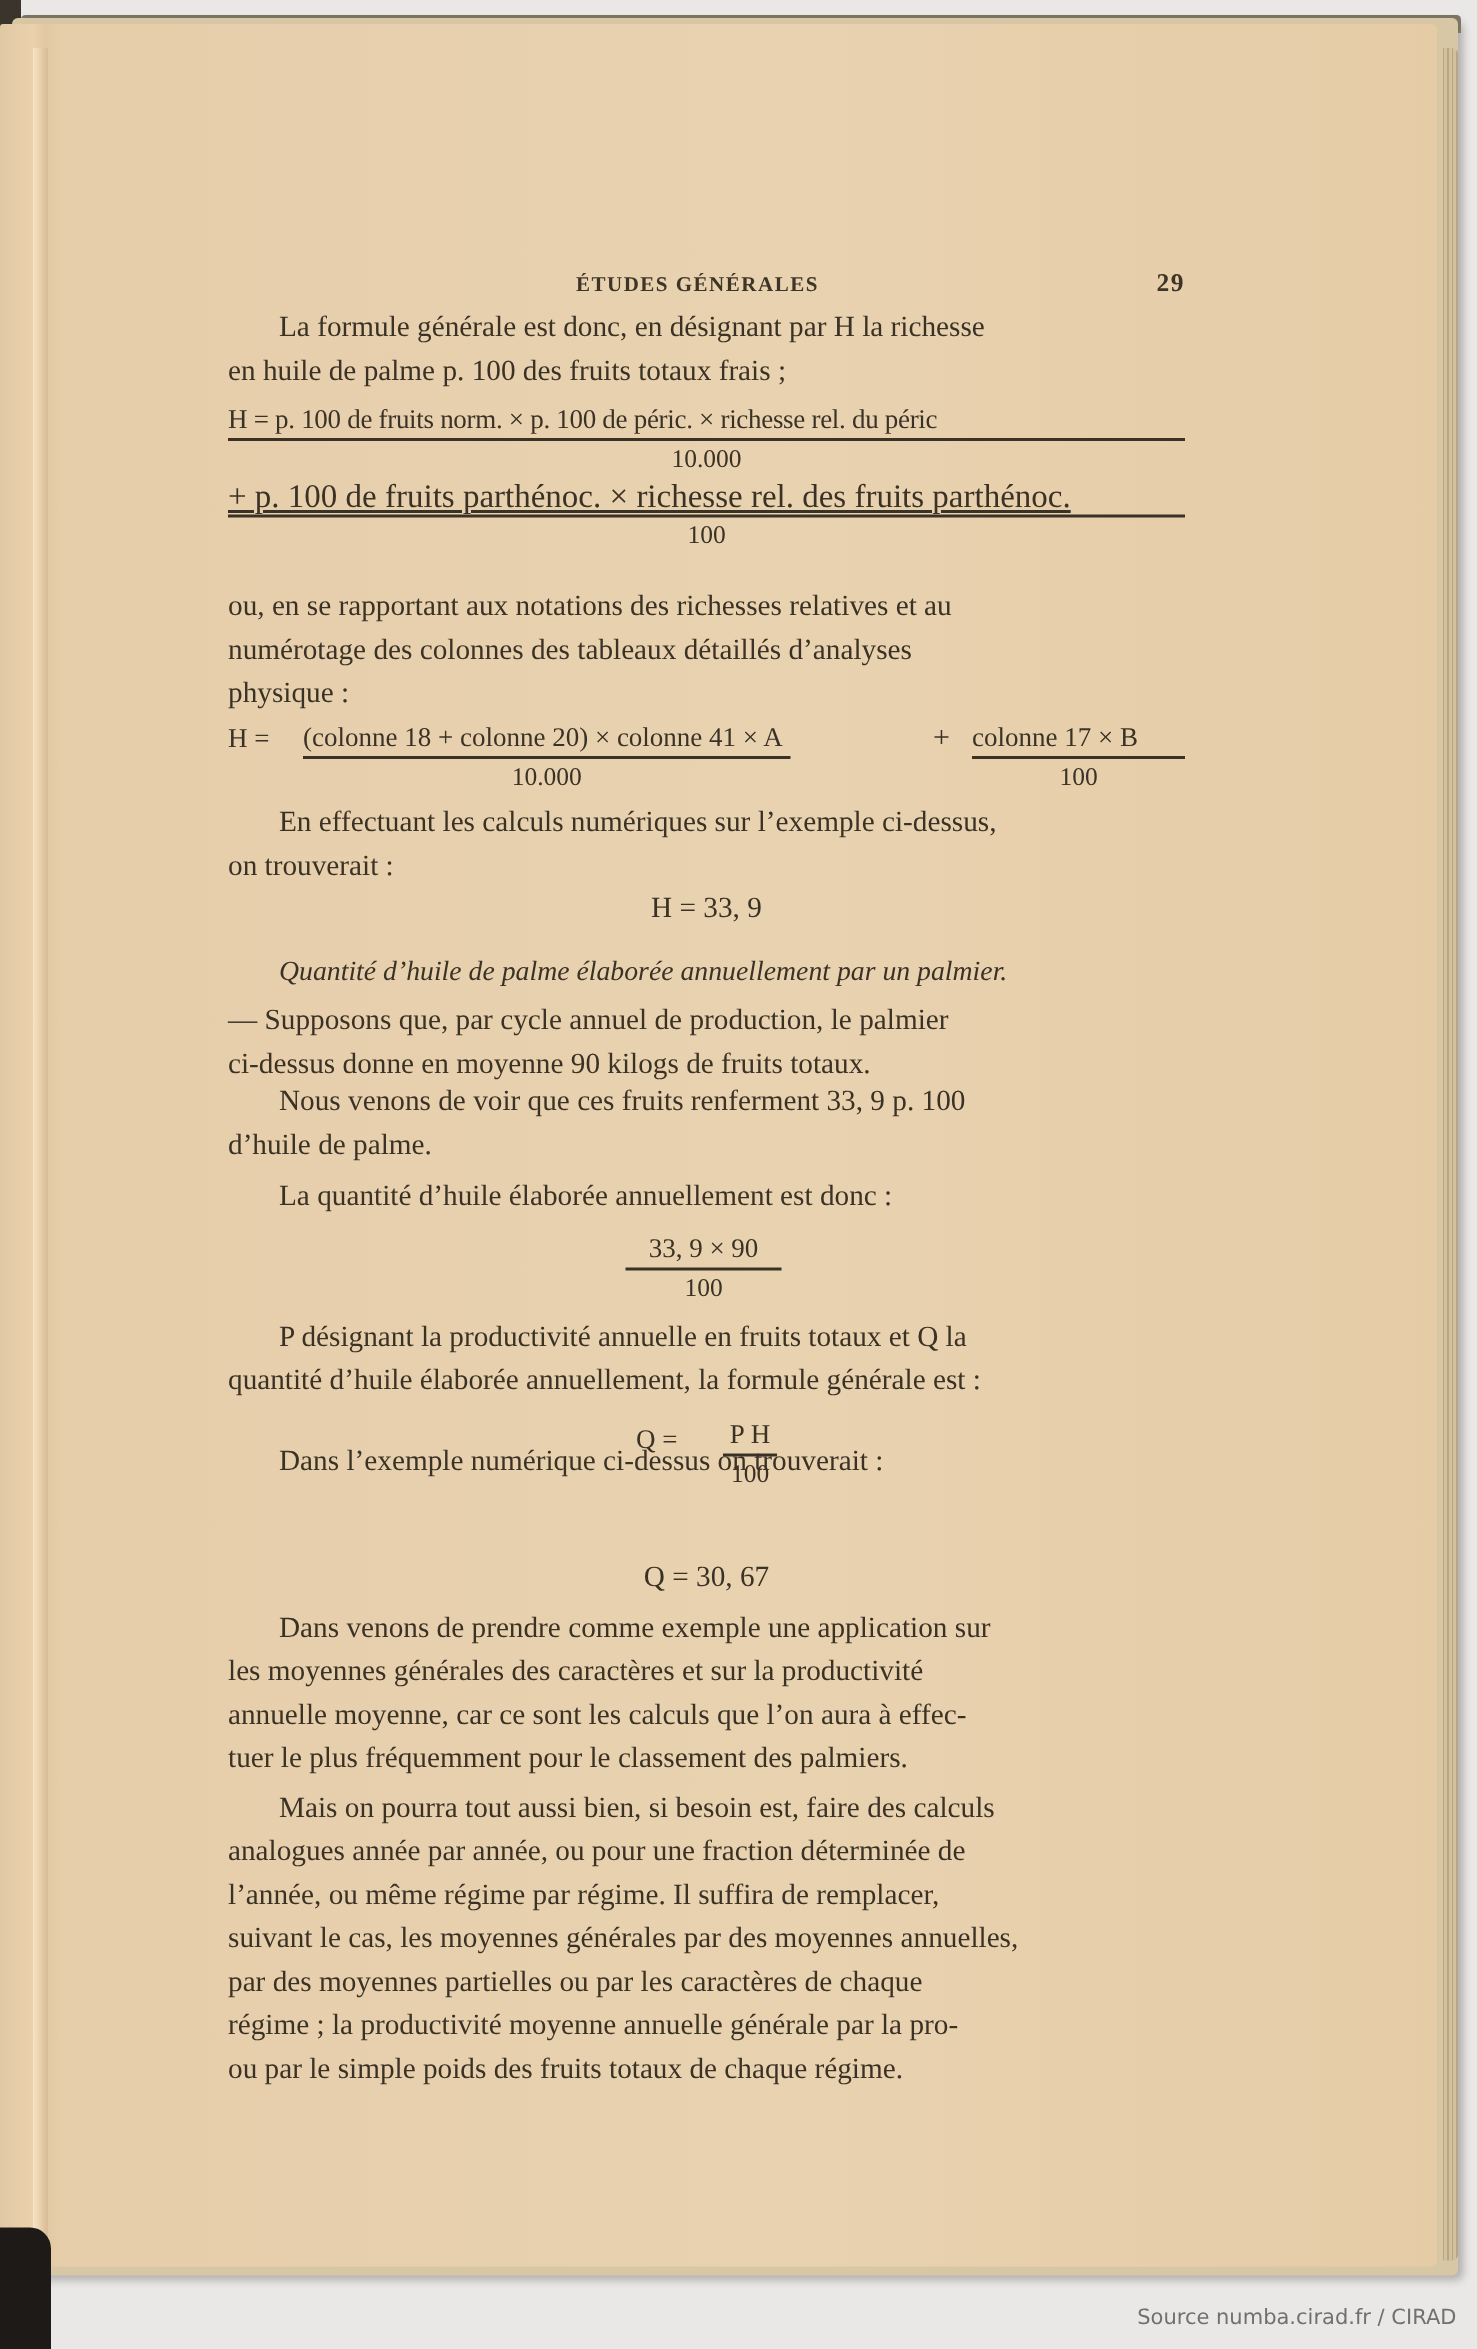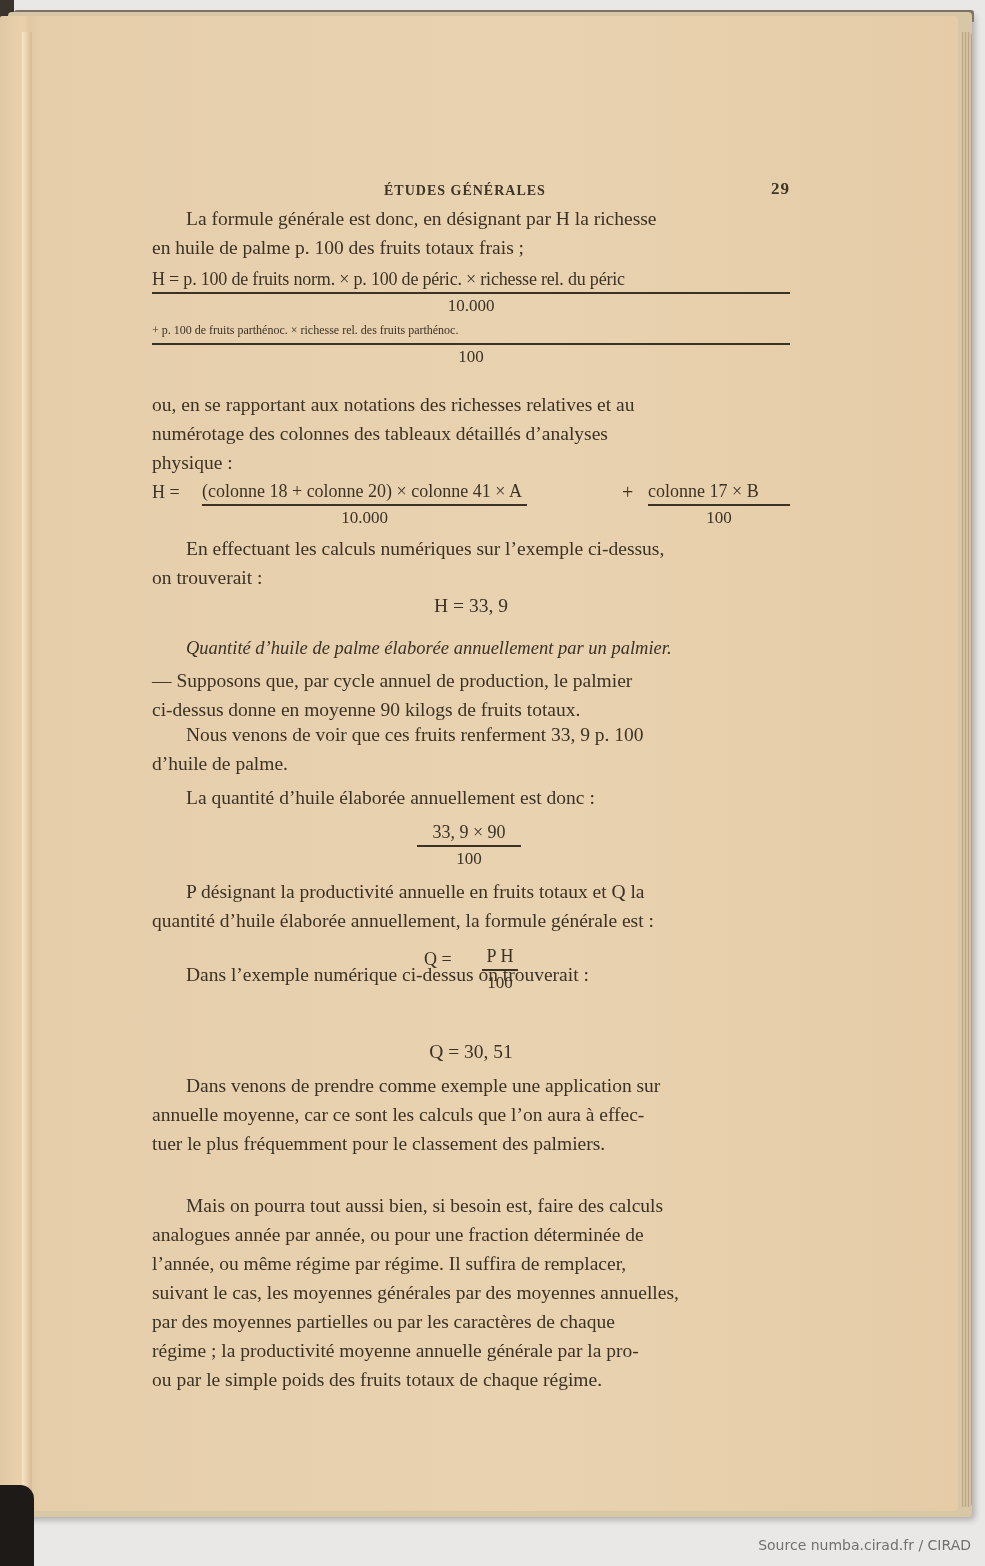--- a/index.html
+++ b/index.html
@@ -74,21 +74,21 @@
     </div>
 
     <div class="eq" style="top:188px;">
       <p class="indent">La formule générale est donc, en désignant par H la richesse</p>
       <p>en huile de palme p. 100 des fruits totaux frais ;</p>
     </div>
 
     <div class="eq" style="top:250px;">
       <div class="frac-line" style="font-size:18px; line-height:26px; letter-spacing:-0.2px; white-space:nowrap;">H = p. 100 de fruits norm. × p. 100 de péric. × richesse rel. du péric</div>
       <div class="center" style="font-size:17px; line-height:24px;">10.000</div>
-      <div class="frac-line" style="font-size:12px; line-height:25px; white-space:nowrap;">+ p. 100 de fruits parthénoc. × richesse rel. des fruits parthénoc.</div>
+      <div class="frac-line" style="font-size:22px; line-height:25px; white-space:nowrap;text-decoration:underline;">+ p. 100 de fruits parthénoc. × richesse rel. des fruits parthénoc.</div>
       <div class="center" style="font-size:17px; line-height:24px;">100</div>
     </div>
 
     <div class="eq" style="top:374px;">
       <p>ou, en se rapportant aux notations des richesses relatives et au</p>
       <p>numérotage des colonnes des tableaux détaillés d’analyses</p>
       <p>physique :</p>
     </div>
 
     <div class="eq" style="top:462px; height:56px;">
@@ -144,24 +144,25 @@
       <div style="position:absolute; left:58px; top:0; width:36px;">
         <div class="frac-line center" style="font-size:18px; line-height:26px;">P H</div>
         <div class="center" style="font-size:17px; line-height:24px;">100</div>
       </div>
     </div>
 
     <div class="eq" style="top:944px;">
       <p class="indent">Dans l’exemple numérique ci-dessus on trouverait :</p>
     </div>
 
-    <div class="eq center" style="top:1021px;">Q = 30, 51</div>
+    <div class="eq center" style="top:1021px;">Q = 30, 67</div>
 
     <div class="eq" style="top:1055px;">
       <p class="indent">Dans venons de prendre comme exemple une application sur</p>
+      <p>les moyennes générales des caractères et sur la productivité</p>
       <p>annuelle moyenne, car ce sont les calculs que l’on aura à effec-</p>
       <p>tuer le plus fréquemment pour le classement des palmiers.</p>
     </div>
 
     <div class="eq" style="top:1175px;">
       <p class="indent">Mais on pourra tout aussi bien, si besoin est, faire des calculs</p>
       <p>analogues année par année, ou pour une fraction déterminée de</p>
       <p>l’année, ou même régime par régime. Il suffira de remplacer,</p>
       <p>suivant le cas, les moyennes générales par des moyennes annuelles,</p>
       <p>par des moyennes partielles ou par les caractères de chaque</p>

